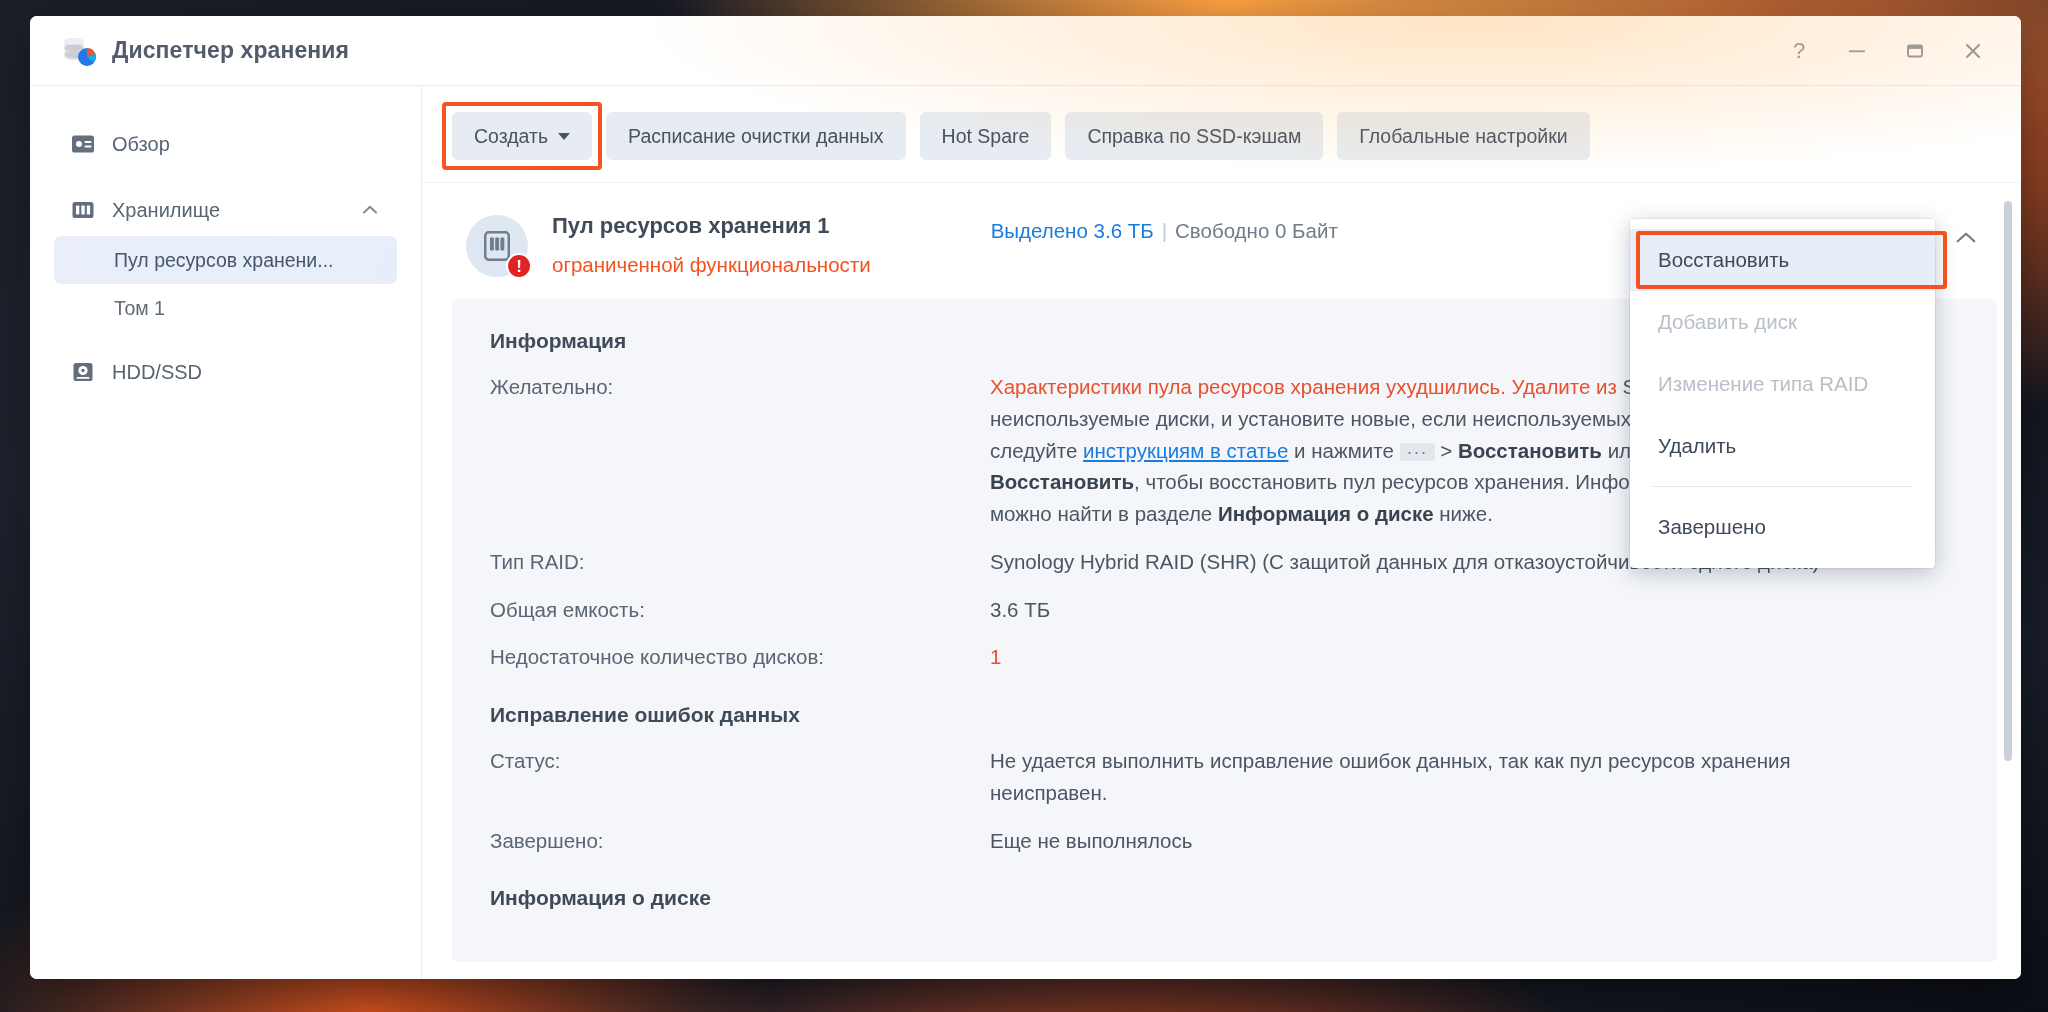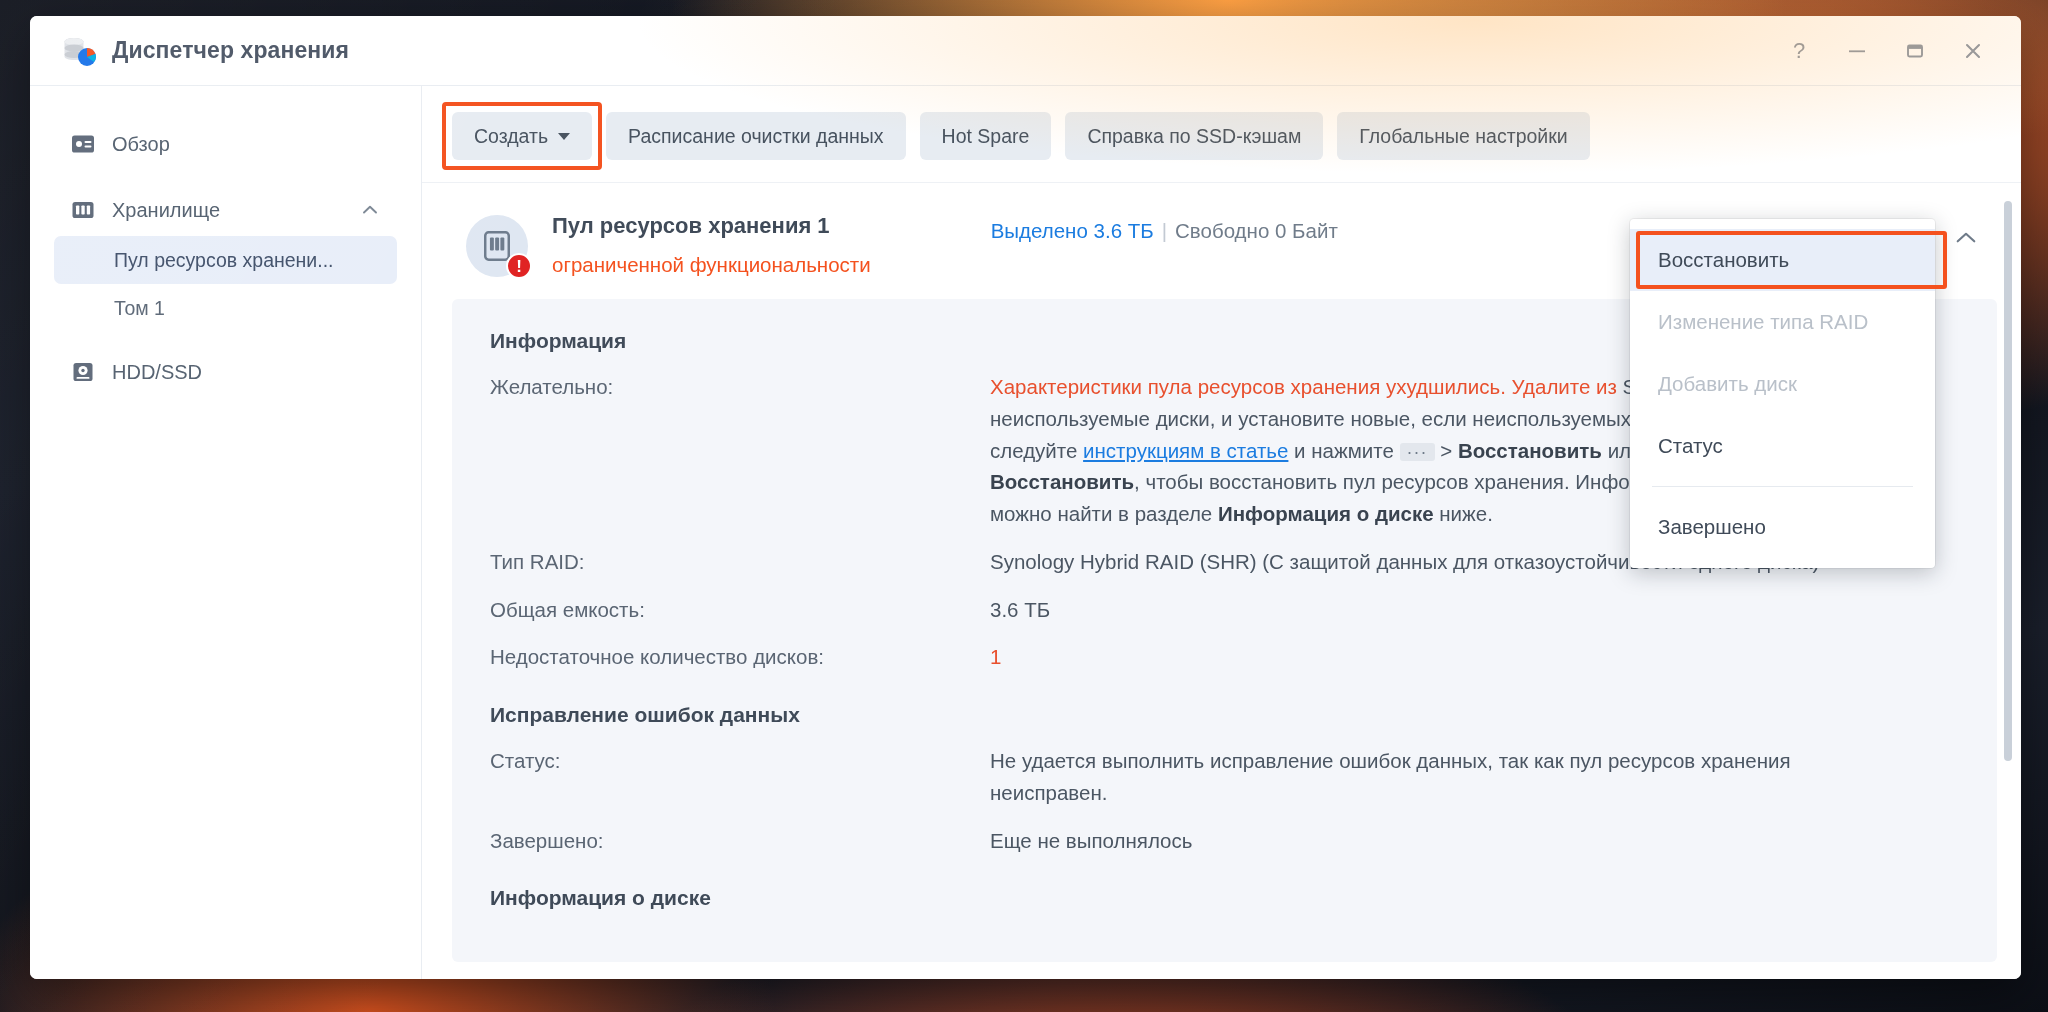--- a/index.html
+++ b/index.html
@@ -439,27 +439,27 @@
           <div id="scrollbar-track"></div>
           <div id="scrollbar-thumb"></div>
 
           <div id="pool-menu">
             <div class="menu-hl-wrap">
               <div class="menu-item highlighted">
                 <span>Восстановить</span>
               </div>
             </div>
             <div class="menu-item disabled">
+              <span>Добавить диск</span>
+            </div>
+            <div class="menu-item disabled">
               <span>Изменение типа RAID</span>
             </div>
-            <div class="menu-item disabled">
-              <span>Добавить диск</span>
-            </div>
             <div class="menu-item">
-              <span>Статус</span>
+              <span>Удалить</span>
             </div>
             <div class="menu-sep"></div>
             <div class="menu-item">
               <span>Завершено</span>
             </div>
           </div>
 
           <div id="pool-card">
 
             <div id="pool-header">

